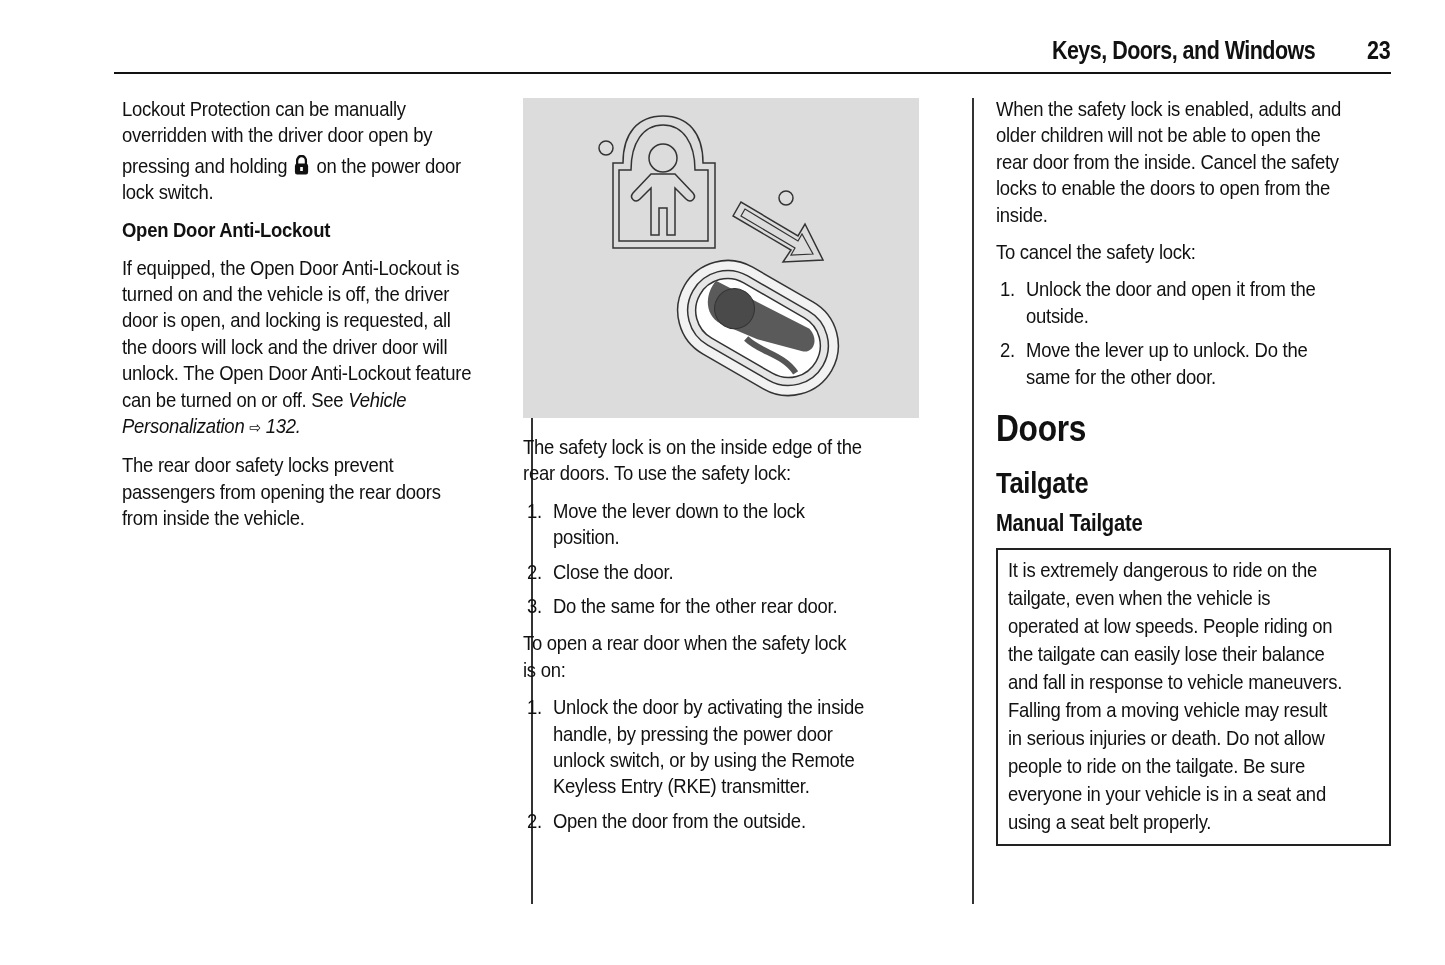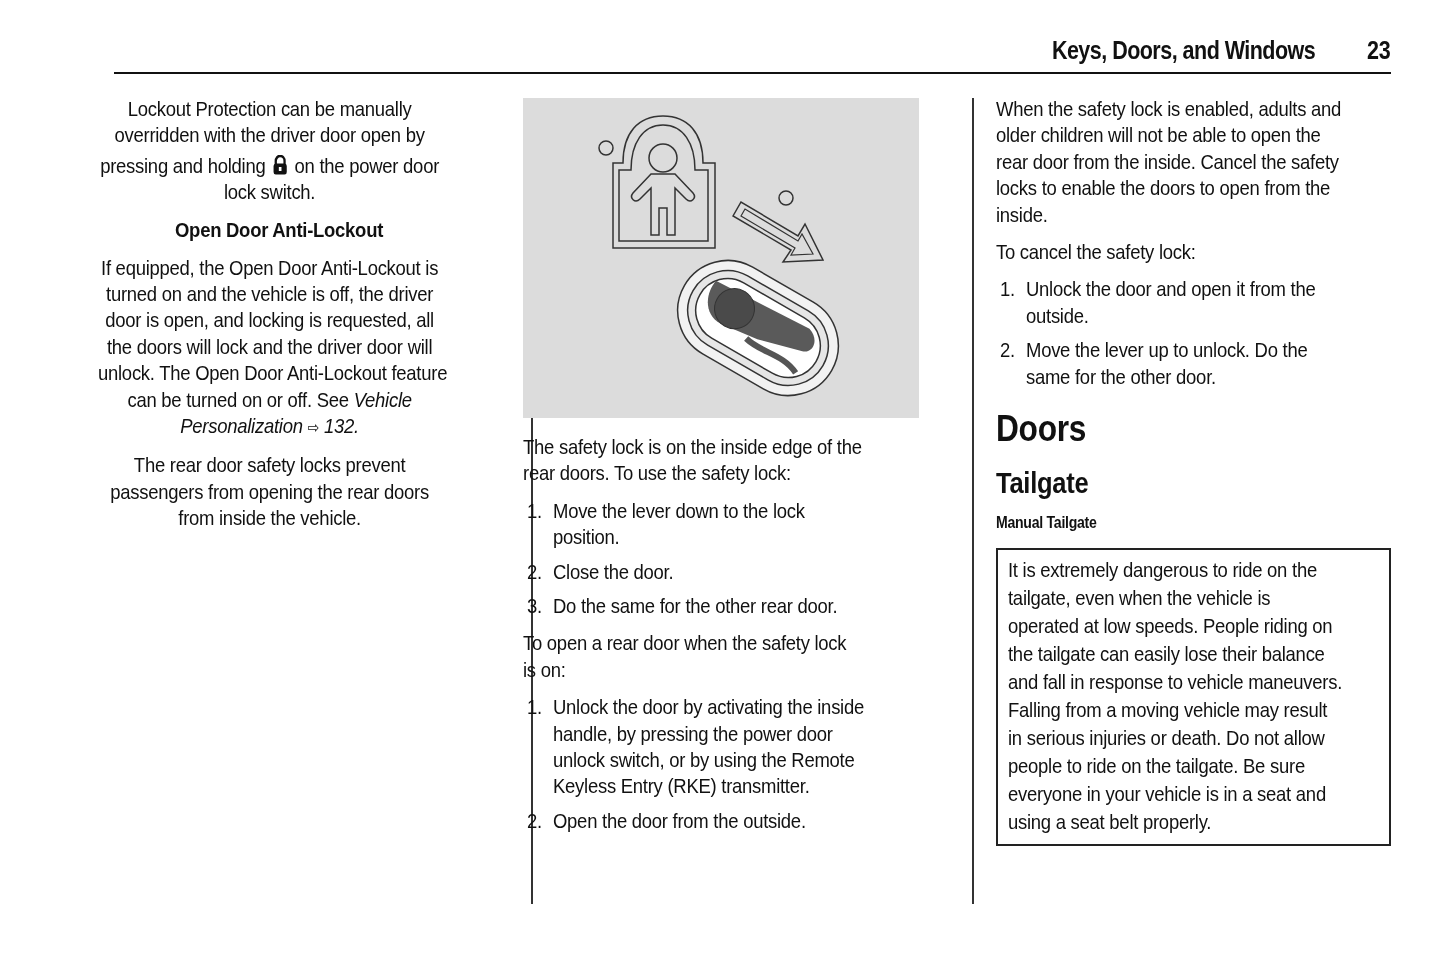--- a/index.html
+++ b/index.html
@@ -16,21 +16,21 @@
       position: absolute; right: 76px; top: 4px;
       font-family: "Liberation Sans", sans-serif; font-weight: bold;
       font-size: 25px; letter-spacing: -0.6px; transform: scaleX(0.86); transform-origin: right center;
     }
     .header-page {
       position: absolute; right: 0; top: 4px;
       font-family: "Liberation Sans", sans-serif; font-weight: bold;
       font-size: 25px; transform: scaleX(0.86); transform-origin: right center;
     }
     .col { position: absolute; top: 96px; }
-    .col-left { left: 98px; width: 390px; text-align: center; }
+    .col-left { left: 122px; width: 390px; }
     .col-mid { left: 523px; width: 396px; }
     .col-right { left: 996px; width: 395px; }
     .vline { position: absolute; top: 98px; width: 2px; background: #333; height: 806px; }
     .vline1 { left: 531px; }
     .vline2 { left: 972px; }
     .t {
       font-family: "Liberation Sans", sans-serif;
       font-size: 21px; line-height: 26.4px; letter-spacing: -0.3px;
       transform-origin: left top;
     }
@@ -206,21 +206,21 @@
       <span class="line">Move the lever up to unlock. Do the</span>
       <span class="line">same for the other door.</span>
     </li>
   </ul>
   <div class="h-chap" style="margin-top:18px">
     <span class="narrow">Doors</span>
   </div>
   <div class="h-sec" style="margin-top:16px">
     <span class="narrow">Tailgate</span>
   </div>
-  <div class="h-sub" style="font-size:16px; margin-top:0">
+  <div class="h-sub" style="font-size:23px; margin-top:0">
     <span class="narrow">Manual Tailgate</span>
   </div>
   <div class="warning">
     <div class="warning-body" style="line-height:28px">
       <span class="line">It is extremely dangerous to ride on the</span>
       <span class="line">tailgate, even when the vehicle is</span>
       <span class="line">operated at low speeds. People riding on</span>
       <span class="line">the tailgate can easily lose their balance</span>
       <span class="line">and fall in response to vehicle maneuvers.</span>
       <span class="line">Falling from a moving vehicle may result</span>

